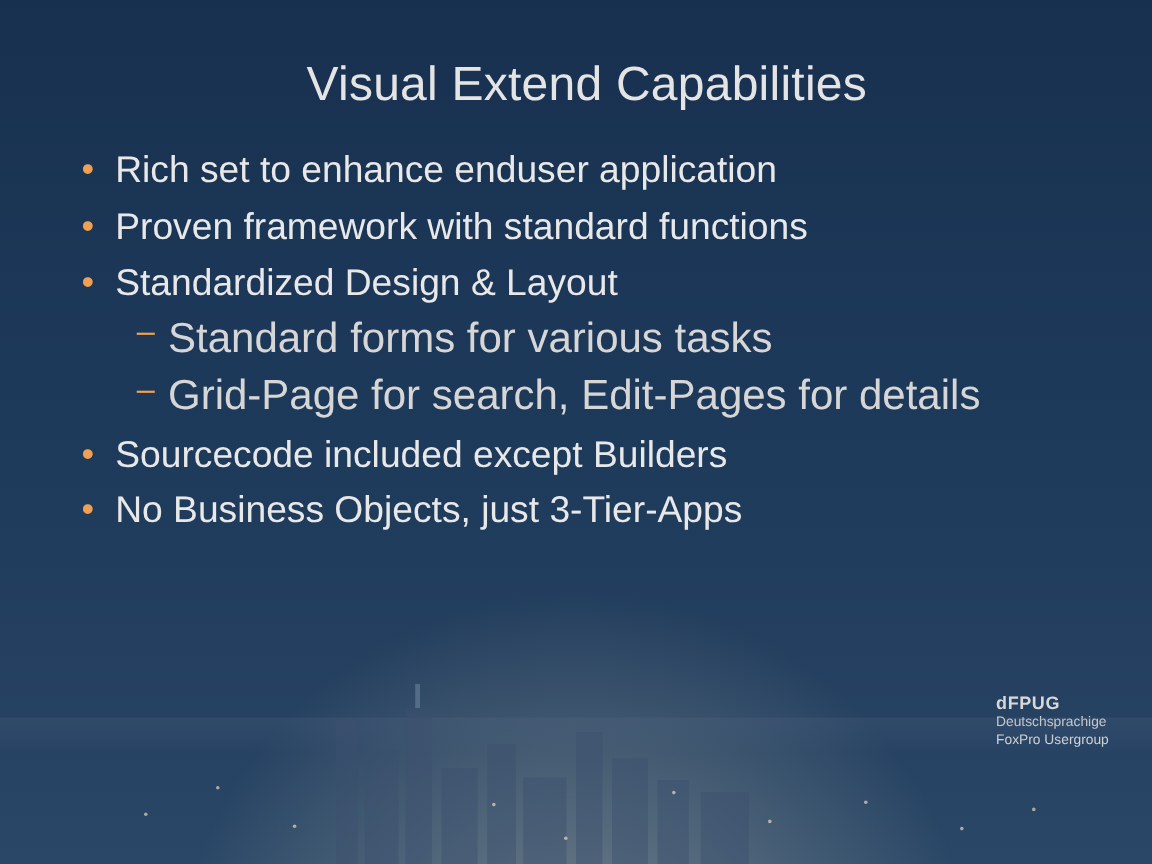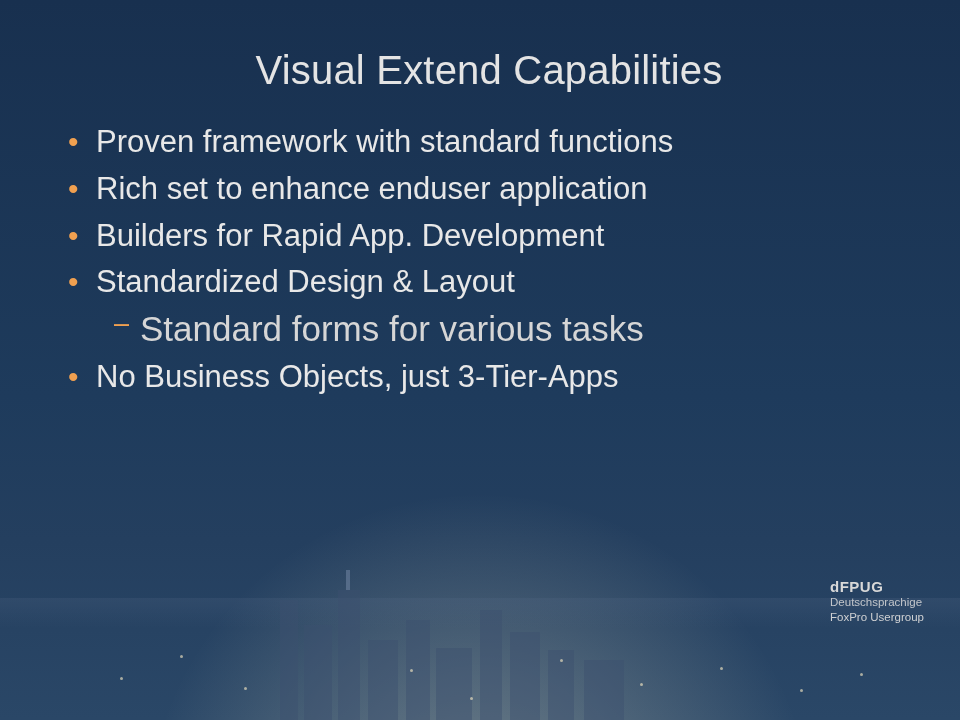--- a/index.html
+++ b/index.html
@@ -112,29 +112,30 @@
   .dots { position:absolute; inset:0; }
   .dot { position:absolute; width:3px; height:3px; border-radius:50%; background:rgba(255,240,200,0.6); }
 </style>
 </head>
 <body>
 
 <div class="slide">
   <h1 class="title">Visual Extend Capabilities</h1>
 
   <ul class="main">
+    <li><span>Rich set to enhance enduser application</span></li>
     <li><span>Proven framework with standard functions</span></li>
-    <li><span>Rich set to enhance enduser application</span></li>
-    <li><span>Builders for Rapid App. Development</span></li>
     <li>
       <span>Standardized Design &amp; Layout</span>
       <ul class="sub">
         <li><span>Standard forms for various tasks</span></li>
+        <li><span>Grid-Page for search, Edit-Pages for details</span></li>
       </ul>
     </li>
+    <li><span>Sourcecode included except Builders</span></li>
     <li><span>No Business Objects, just 3-Tier-Apps</span></li>
   </ul>
 </div>
 
 <div class="footer">
   <div class="brand">dFPUG</div>
   <div class="tag1">Deutschsprachige</div>
   <div class="tag2">FoxPro Usergroup</div>
 </div>
 

